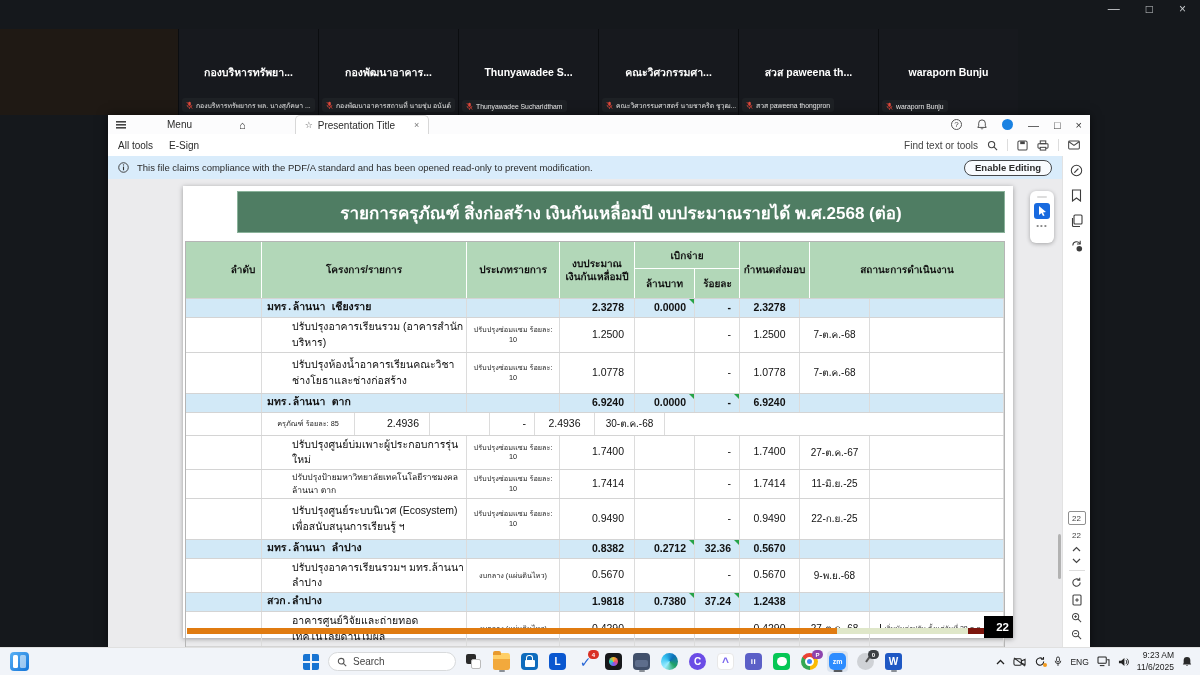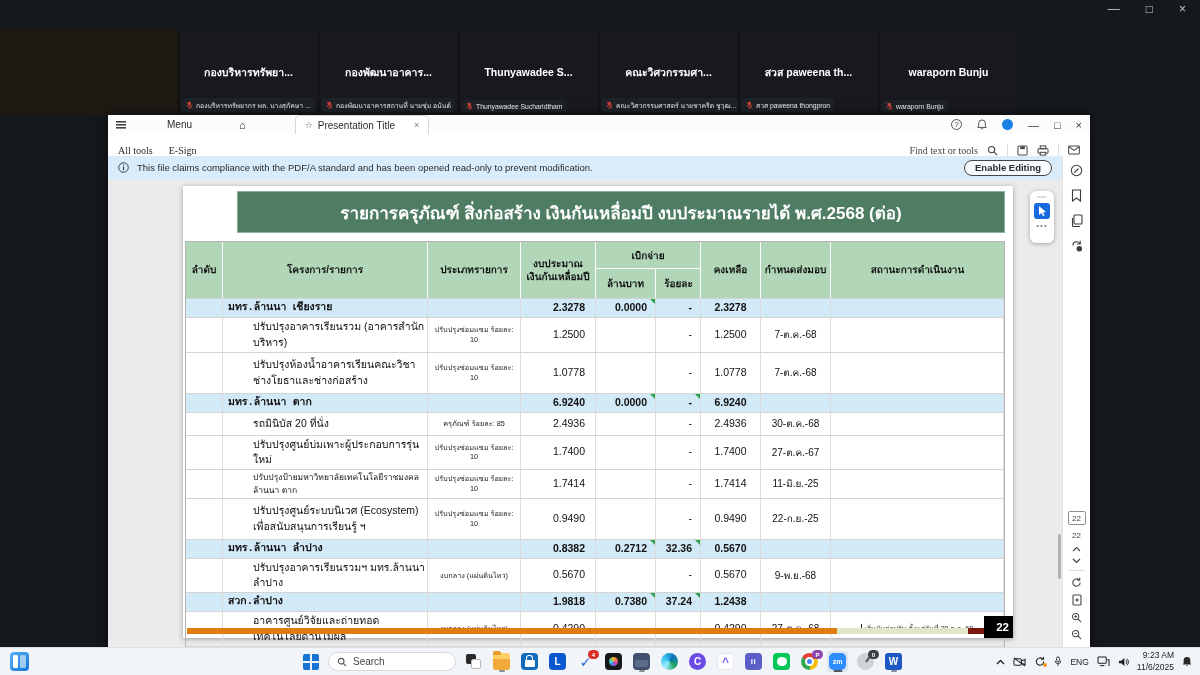--- a/index.html
+++ b/index.html
@@ -22,21 +22,21 @@
      linear-gradient(#444,#444) 0 0/100% 1.6px no-repeat,
      linear-gradient(#444,#444) 0 3.2px/100% 1.6px no-repeat,
      linear-gradient(#444,#444) 0 6.4px/100% 1.6px no-repeat;}
   .home{font-size:11px;margin:0 4px 0 10px;color:#333;}
   .acr-tab{display:flex;align-items:center;gap:5px;height:18px;padding:0 9px;margin-left:8px;background:#fff;border:1px solid #d8d8d8;border-bottom:none;border-radius:5px 5px 0 0;}
   .acr-tab .star{color:#555;font-size:9px;} .acr-tab .x{color:#777;font-size:9px;margin-left:14px;}
   .acr-tb-right{margin-left:auto;display:flex;align-items:center;gap:15px;color:#444;}
   .help-dot{width:11px;height:11px;border:1px solid #555;border-radius:50%;font-size:8px;display:flex;align-items:center;justify-content:center;box-sizing:border-box;}
   .avatar{width:11px;height:11px;border-radius:50%;background:#1a82e2;}
   .wc{font-size:11px;color:#333;}
-  .acr-toolbar{height:22px;display:flex;align-items:flex-end;padding:0 10px;border-bottom:1px solid #e5e5e5;font-size:10px;font-family:Liberation Serif, serif;}
+  .acr-toolbar{height:22px;display:flex;align-items:center;padding:0 10px;border-bottom:1px solid #e5e5e5;font-size:10px;}
   .acr-toolbar .lbl{margin-right:16px;}
   .acr-tools-right{margin-left:auto;display:flex;align-items:center;gap:9px;color:#444;}
   .vsep{width:1px;height:12px;background:#ddd;}
   .acr-body{position:absolute;top:41px;left:0;right:0;bottom:0;display:flex;}
   .acr-main{flex:1;display:flex;flex-direction:column;min-width:0;}
   .acr-notice{height:23px;background:#d9ecfb;display:flex;align-items:center;gap:8px;padding:0 10px;font-size:9.5px;flex:none;}
   .enable-btn{margin-left:auto;border:1px solid #44474a;border-radius:10px;padding:1.5px 10px;font-weight:bold;font-size:9.5px;background:#f8fbfe;}
   .doc{flex:1;position:relative;background:#ebebed;overflow:hidden;}
   .doc-scroll{position:absolute;right:1px;top:355px;width:3px;height:45px;background:#b2b2b2;border-radius:2px;}
   .float-tools{position:absolute;right:8px;top:12px;width:24px;height:52px;background:#fff;border-radius:6px;box-shadow:0 1px 4px rgba(0,0,0,.3);display:flex;flex-direction:column;align-items:center;padding-top:5px;gap:5px;box-sizing:border-box;}
@@ -52,21 +52,21 @@
   
   .page{position:absolute;left:75px;top:7px;width:830px;height:452px;background:#fff;box-shadow:0 1px 5px rgba(0,0,0,.35);}
   .banner{position:absolute;left:10px;top:5px;right:8px;height:40px;background:var(--banner-green);border:1px solid #8ab29a;display:flex;align-items:center;justify-content:center;color:#fff;font-weight:bold;font-size:17px;margin-left:44px;}
   .tbl{position:absolute;left:2px;top:55px;right:8px;border:1px solid #b5b5b5;font-size:10.5px;color:#111;}
   .thead{display:flex;background:var(--table-header-green);font-weight:bold;}
   .th{display:flex;align-items:center;justify-content:center;text-align:center;border-right:1px solid #fff;white-space:pre-line;line-height:1.35;box-sizing:border-box;font-size:10px;padding:2px;}
   .th-group{display:flex;flex-direction:column;border-right:1px solid #fff;box-sizing:border-box;}
   .th-g-top{height:26px;display:flex;align-items:center;justify-content:center;border-bottom:1px solid #fff;font-size:10px;}
   .th-g-bottom{display:flex;flex:1;}
   .th-g-bottom .th{flex:none;height:100%;}
-  .w0{width:37px;} .w1{width:205px;} .w2{width:93px;} .w3{width:75px;} .w4{width:60px;} .w5{width:45px;} .w6{width:60px;} .w7{width:70px;} .w8{flex:1;min-width:0;}
+  .w0{width:37px;margin-left:39px;} .w1{width:205px;} .w2{width:93px;} .w3{width:75px;} .w4{width:60px;} .w5{width:45px;} .w6{width:60px;} .w7{width:70px;} .w8{flex:1;min-width:0;}
   .thead{height:56px;}
   .trow{display:flex;border-top:1px solid #d4d4d4;min-height:22px;}
   .cell{border-right:1px solid #dcdcdc;display:flex;align-items:center;box-sizing:border-box;position:relative;padding:1px 2px;line-height:1.5;}
   .sect{background:var(--section-row-blue);font-weight:bold;min-height:18px;}
   .tall{min-height:40px;}
   .item .c1{padding-left:30px;}
   .sect .c1{padding-left:5px;font-family:Liberation Mono, monospace;}
   .c2{justify-content:center;font-size:7.3px;text-align:center;color:#222;line-height:1.3;}
   .c3{justify-content:flex-end;padding-right:10px;}
   .c4{justify-content:flex-end;padding-right:8px;}
@@ -294,21 +294,20 @@
                 <div class="th w2">ประเภทรายการ</div>
                 <div class="th w3">งบประมาณ
 เงินกันเหลื่อมปี</div>
                 <div class="th-group" style="width:105px">
                   <div class="th-g-top">เบิกจ่าย</div>
                   <div class="th-g-bottom">
                     <div class="th w4">ล้านบาท</div>
                     <div class="th w5" style="border-right:none">ร้อยละ</div>
                   </div>
                 </div>
-                <div class="th w6">คงเหลือ</div>
                 <div class="th w7">กำหนดส่งมอบ</div>
                 <div class="th w8" style="border-right:none">สถานะการดำเนินงาน</div>
               </div>
               <div>
                   <div class="trow sect">
                     <div class="cell c0 w0"></div>
                     <div class="cell c1 w1">มทร.ล้านนา เชียงราย</div>
                     <div class="cell c2 w2"></div>
                     <div class="cell c3 w3">2.3278</div>
                     <div class="cell c4 w4">0.0000<span class="flag"></span></div>
@@ -353,21 +352,20 @@
                     <div class="cell c4 w4">0.0000<span class="flag"></span></div>
                     <div class="cell c5 w5">-<span class="flag"></span></div>
                     <div class="cell c6 w6">6.9240</div>
                     <div class="cell c7 w7"></div>
                     <div class="cell c8 w8">
                       <span></span>
                     </div>
                   </div>
                   <div class="trow item">
                     <div class="cell c0 w0"></div>
-                    <div class="cell c1 w1">รถมินิบัส 20 ที่นั่ง</div>
                     <div class="cell c2 w2">ครุภัณฑ์ ร้อยละ: 85</div>
                     <div class="cell c3 w3">2.4936</div>
                     <div class="cell c4 w4"></div>
                     <div class="cell c5 w5">-</div>
                     <div class="cell c6 w6">2.4936</div>
                     <div class="cell c7 w7">30-ต.ค.-68</div>
                     <div class="cell c8 w8">
                       <span></span>
                     </div>
                   </div>

